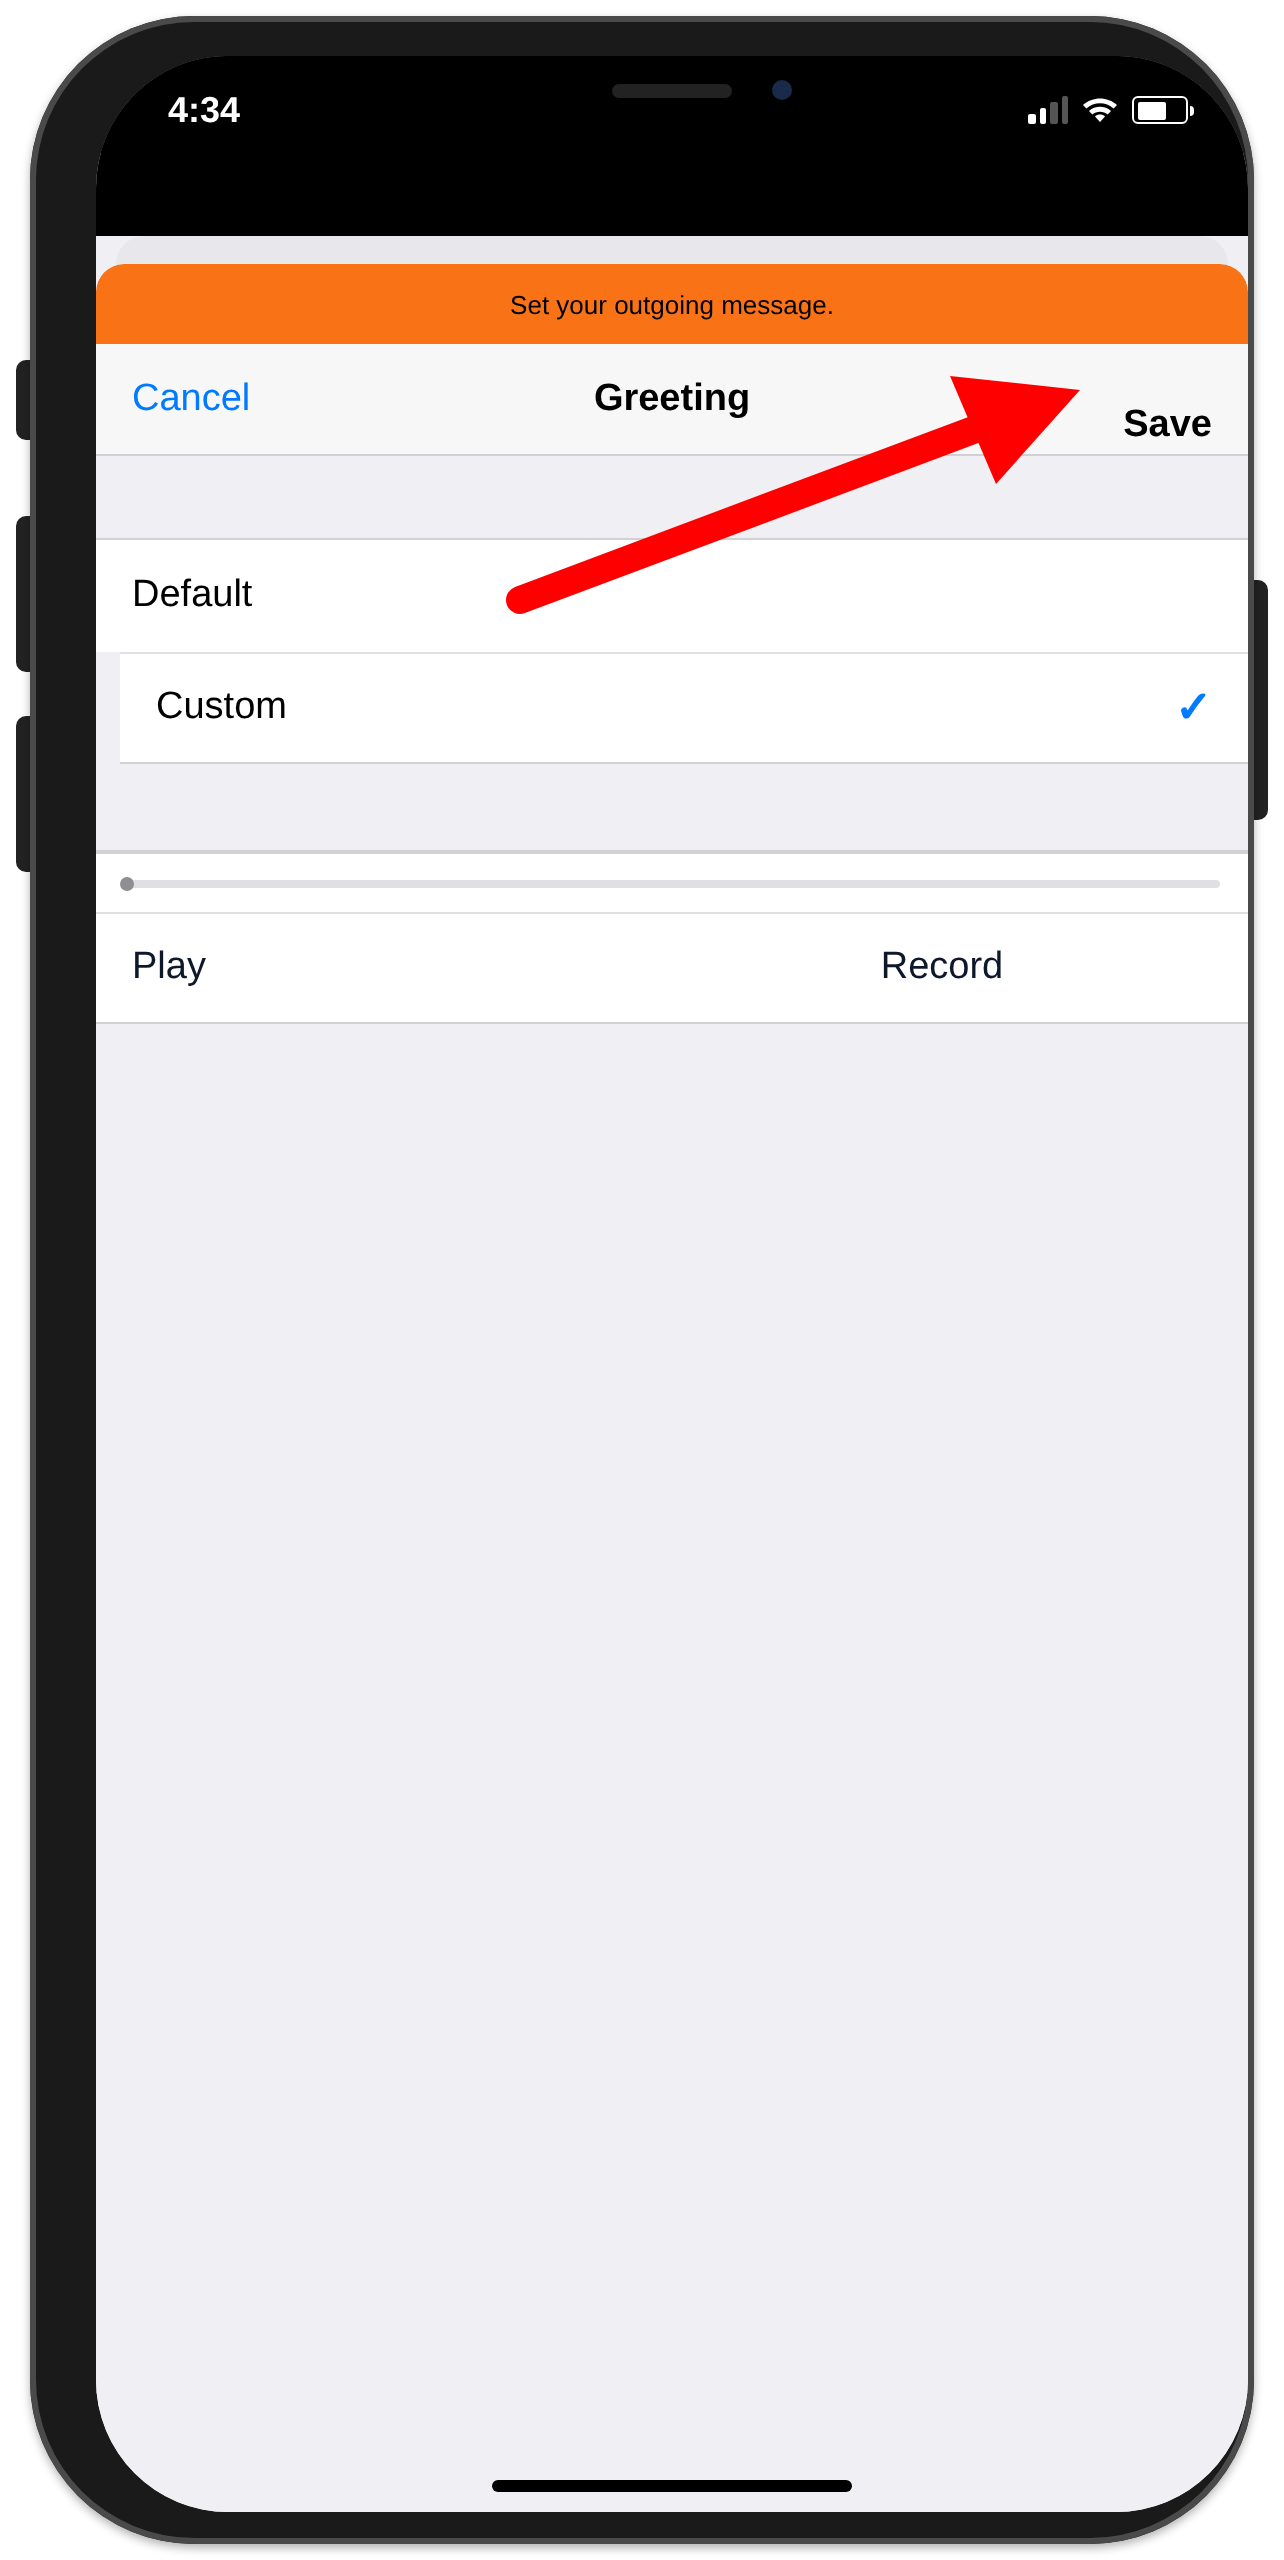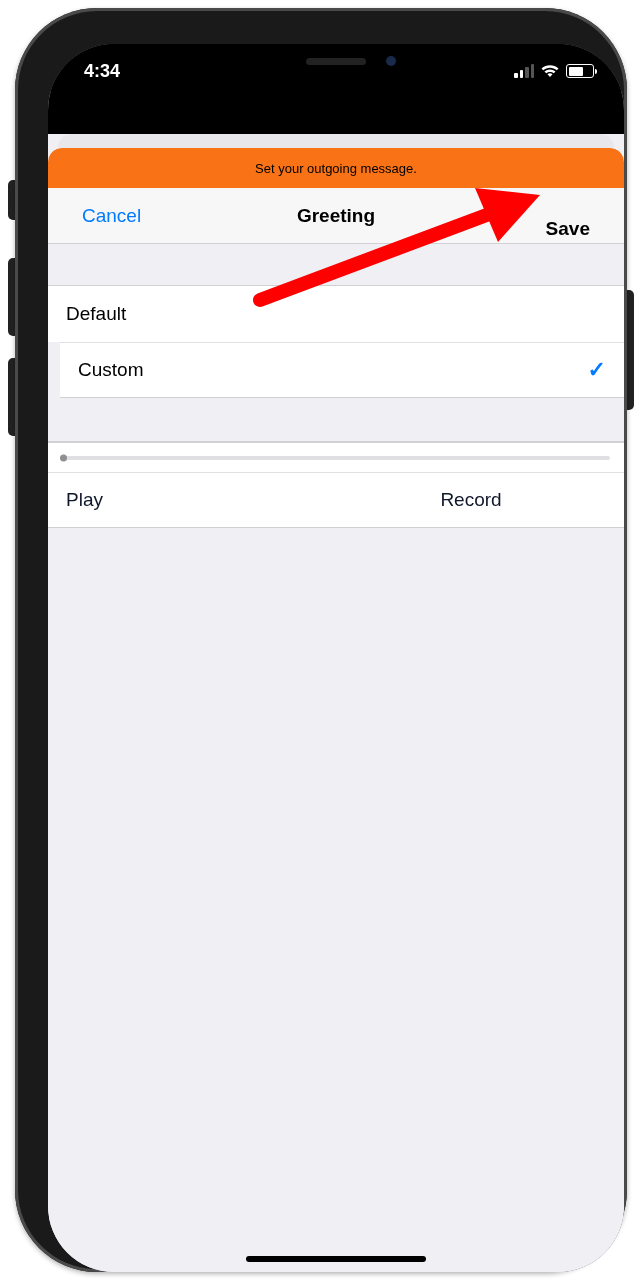--- a/index.html
+++ b/index.html
@@ -23,21 +23,21 @@
     box-shadow: inset 0 0 0 3px #4a4a4a, 0 2px 5px rgba(0,0,0,0.3);
   }
   .side-btn { position:absolute; background:#222; }
   .sb1 { left:8px; top:180px; width:10px; height:40px; border-radius:5px 0 0 5px; }
   .sb2 { left:8px; top:258px; width:10px; height:78px; border-radius:5px 0 0 5px; }
   .sb3 { left:8px; top:358px; width:10px; height:78px; border-radius:5px 0 0 5px; }
   .sb4 { right:8px; top:290px; width:10px; height:120px; border-radius:0 5px 5px 0; }
   .phone-inner {
     position: absolute;
     left: 33px;
-    top: 36px;
+    top: 20px;
     width: 576px;
     height: 1228px;
     border-radius: 66px;
     background: #000;
     overflow: hidden;
   }
   .notch {
     position: absolute;
     top: 0;
     left: 50%;
@@ -123,21 +123,21 @@
   .sheet-header-sub {
     height:40px;
     display:flex; align-items:center; justify-content:center;
     font-size:13px; color:#000;
     background:#f97316;
     border-top-left-radius:14px; border-top-right-radius:14px;
   }
   .sheet-nav {
     height:56px;
     display:flex; align-items:center;
-    padding:0 34px;
+    padding:0 18px;
     border-bottom:1px solid #d1d1d5;
     background:#f7f7f8;
   }
   .sheet-nav .cancel { color:#007aff; font-size:19px; flex:1; text-align:left; }
   .sheet-nav .title  { color:#000; font-size:19px; font-weight:600; flex:1; text-align:center;}
   .sheet-nav .save   { color:#000000; font-size:19px; font-weight:600; flex:1; text-align:right;margin-top:27px;}
   .spacer { height:42px; background:#efeff4; border-bottom:1px solid #d1d1d5;}
   .cell {
     height:56px; background:#fff;
     display:flex; align-items:center;

